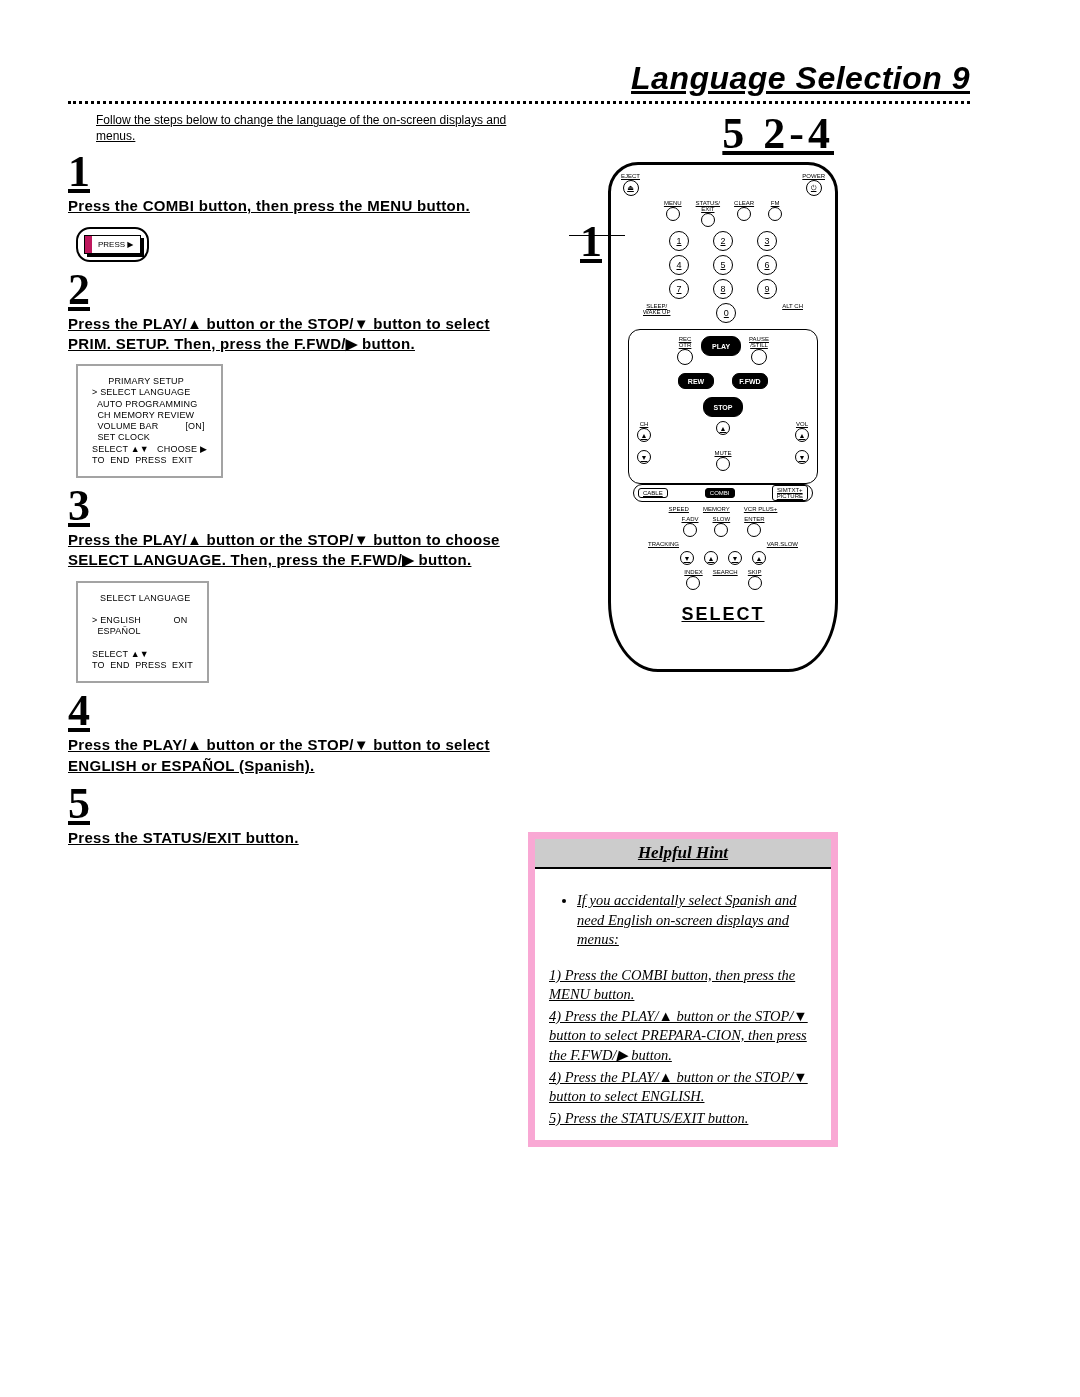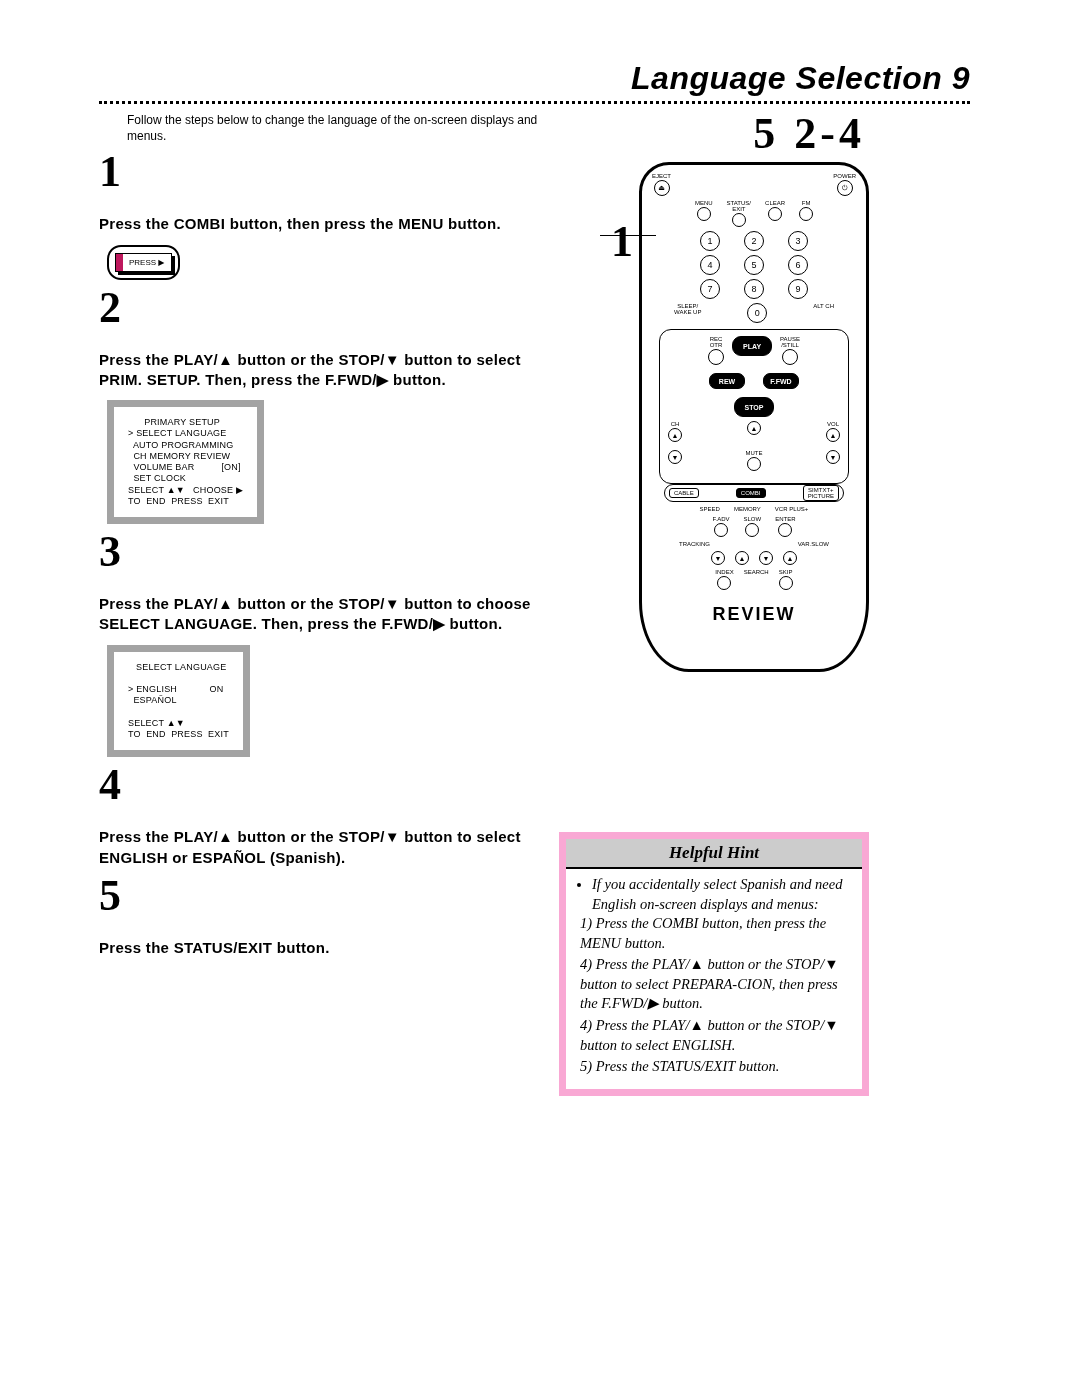--- a/index.html
+++ b/index.html
@@ -4,23 +4,24 @@
 <style>
   body {
     margin: 0;
     padding: 0;
     background: #fff;
     font-family: Arial, Helvetica, sans-serif;
     color: #000;
     width: 1080px;
   }
   .page {
-    padding: 60px 110px 60px 99px;
+    padding: 60px 110px 60px 68px;
     box-sizing: border-box;
     width: 1080px;
+    text-decoration: underline;
   }
   .colwrap {
     display: flex;
     gap: 20px;
     align-items: flex-start;
   }
   .left {
     flex: 0 0 440px;
   }
   .right {
@@ -52,21 +53,21 @@
     font-weight: bold;
     font-size: 44px;
     line-height: 1;
     margin: 6px 0 0 0;
   }
   .stepbold {
     font-weight: bold;
     font-size: 15px;
     line-height: 1.35;
     letter-spacing: 0.3px;
-    margin-top: 20px;
+    margin-top: 2px;
   }
   .osd {
     margin: 10px 0 4px 8px;
   }
   .osd-box {
     display: inline-block;
     text-align: left;
     font-family: Arial, sans-serif;
     font-size: 9px;
     line-height: 1.25;
@@ -91,21 +92,21 @@
   }
   .osd1-right {
     border-left: 7px solid #be185d;
     padding: 4px 6px;
     font-size: 8px;
     display: flex;
     align-items: flex-start;
     gap: 2px;
   }
   .osd-border {
-    border: 7px solid #a3a3a3;
+    border: 2px solid #a3a3a3;
     display: inline-block;
   }
   .callout-big {
     font-family: "Times New Roman", serif;
     font-weight: bold;
     font-size: 44px;
     line-height: 1;
     letter-spacing: 4px;
     text-align: right;
     flex: 1;
@@ -201,21 +202,21 @@
     font-size: 17px;
     font-family: "Times New Roman", serif;
   }
   .hint-body {
     padding: 6px 10px 10px 14px;
     font-style: italic;
     font-family: "Times New Roman", serif;
     line-height: 1.35;
   }
   .hint-body p { margin: 0 0 2px 0; }
-  .hint-body ul { margin:0; padding-left: 12px; list-style: disc; }
+  .hint-body ul { margin:16px; padding-left: 12px; list-style: disc; }
   .r-line {
     position:absolute; border-top: 1.5px solid #000; height:0;
   }
 </style>
 </head>
 <body>
 
 <div class="page">
 
   <div class="title">Language Selection  9</div>
@@ -429,21 +430,21 @@
               </div>
             <div class="r-col">
                 <div class="r-lbl">SEARCH</div>
               </div>
             <div class="r-col">
                 <div class="r-lbl">SKIP</div>
                 <div class="r-btn r-btn-xs"></div>
               </div>
           </div>
 
-          <div class="r-logo">REVIEW</div>
+          <div class="r-logo">SELECT</div>
         </div>
       </div>
 
       <div class="hint-box">
         <div class="hint-title">Helpful Hint</div>
         <div class="hint-body">
           <ul>
               <li>If you accidentally select Spanish and need English on-screen displays and menus:</li>
             </ul>
           <p>1) Press the COMBI button, then press the MENU button.</p>

